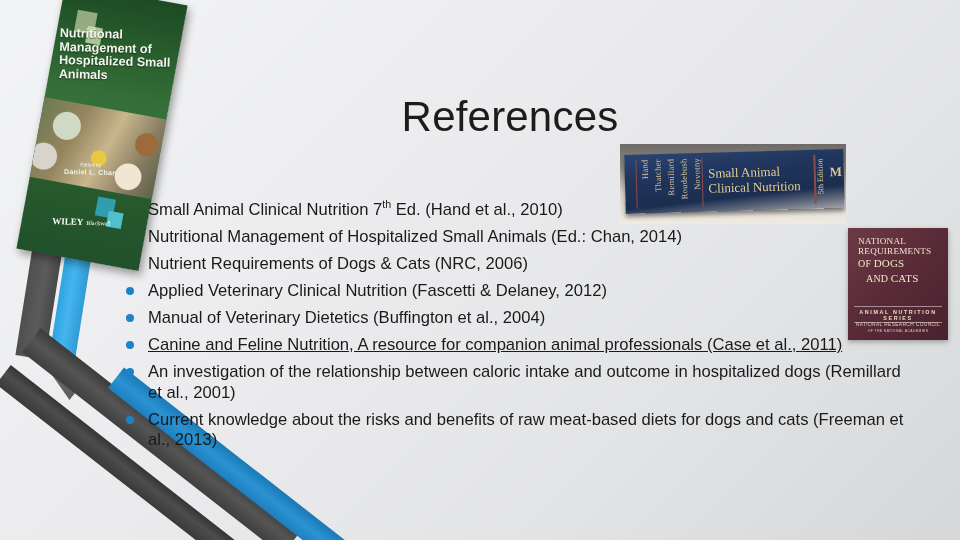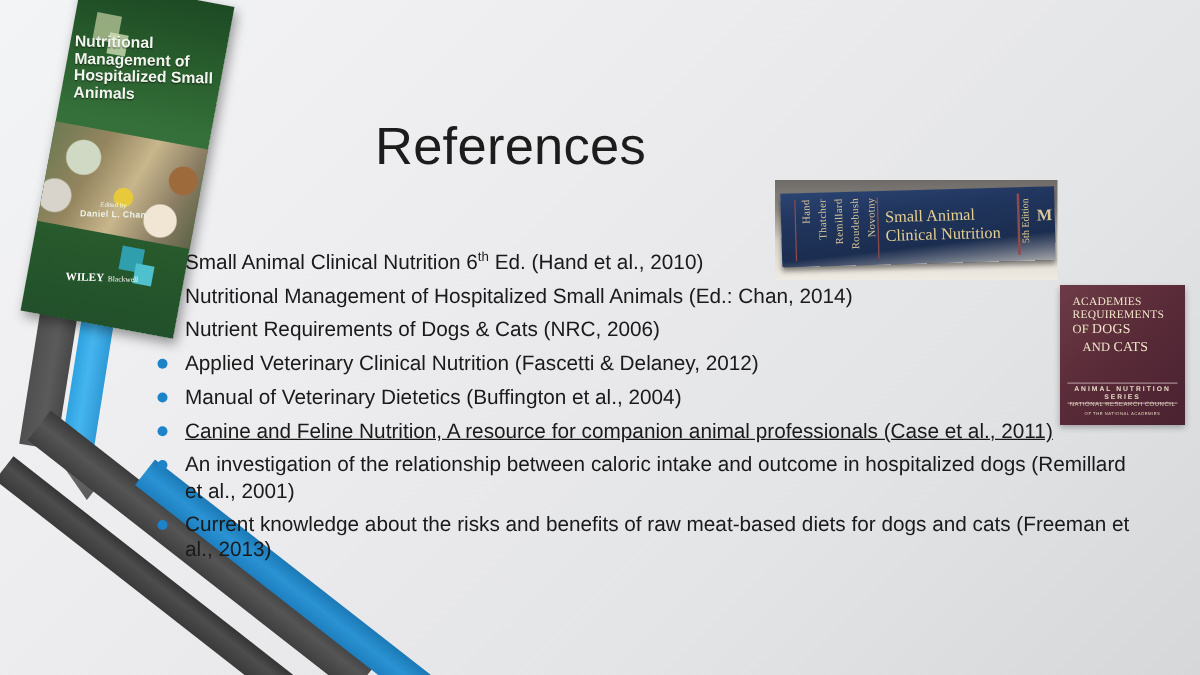--- a/index.html
+++ b/index.html
@@ -47,21 +47,21 @@
   .facet-fold{
     position:absolute;left:36px;top:352px;width:54px;height:48px;
     background:linear-gradient(150deg,#6a6a6a,#444);
     clip-path:polygon(0 0,100% 46%,62% 100%);
     opacity:.9;
   }
 
   
   #title{
     position:absolute;left:300px;top:93px;width:420px;
-    text-align:left;
+    text-align:center;
     font-size:42px;color:#1c1c1c;letter-spacing:.2px;font-weight:400;
     font-family:"Liberation Sans", sans-serif;
   }
 
   
   #bullets{
     position:absolute;left:122px;top:200px;width:790px;
   }
   .bi{
     position:relative;padding-left:26px;
@@ -191,21 +191,21 @@
   <div class="stripe stripe-gray-lower2"></div>
   <div class="stripe stripe-gray-lower"></div>
   <div class="stripe stripe-blue-lower"></div>
 
   <div id="title">References</div>
 
   <div id="bullets">
 
     <div class="bi nodot">
       
-      <span>Small Animal Clinical Nutrition 6</span><sup>th</sup><span> Ed. (Hand et al., 2010)</span>
+      <span>Small Animal Clinical Nutrition 7</span><sup>th</sup><span> Ed. (Hand et al., 2010)</span>
     </div>
 
     <div class="bi">
       <span class="dot"></span>
       <span>Nutritional Management of Hospitalized Small Animals (Ed.: Chan, 2014)</span>
     </div>
 
     <div class="bi">
       <span class="dot"></span>
       <span>Nutrient Requirements of Dogs &amp; Cats (NRC, 2006)</span>
@@ -271,21 +271,21 @@
         <div>Clinical Nutrition</div>
       </div>
       <div class="rule" style="right:13%;"></div>
       <div class="ed">5th Edition</div>
       <div class="logo">M</div>
     </div>
   </div>
 
   <div id="book-nrc">
     <div class="n1">
-      <div>ACADEMIES</div>
+      <div>NATIONAL</div>
       <div>REQUIREMENTS</div>
       <div>
         <span class="sm">OF</span>
         <span class="big">DOGS</span>
       </div>
       <div style="padding-left:8px;">
         <span class="sm">AND</span>
         <span class="big">CATS</span>
       </div>
     </div>

